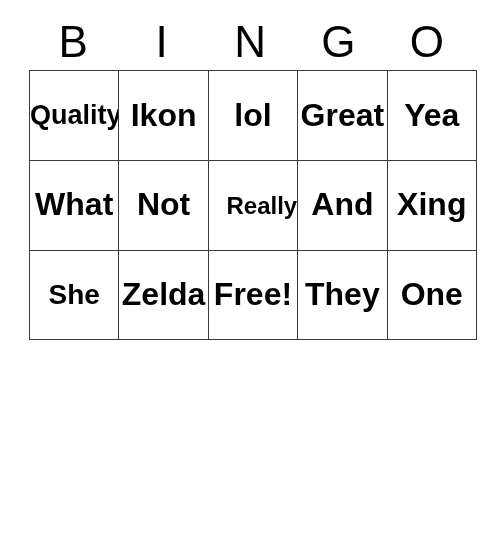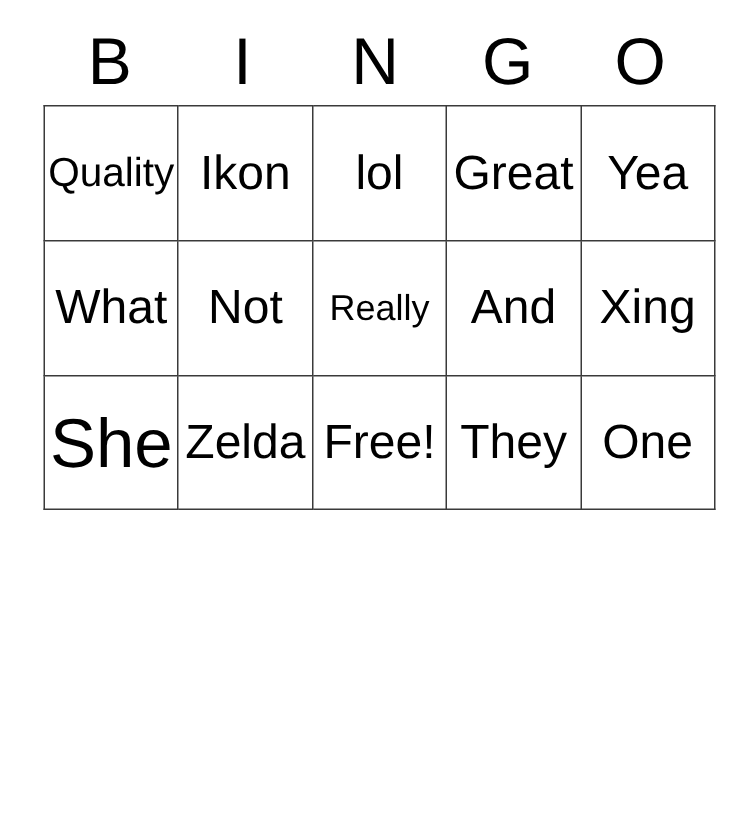--- a/index.html
+++ b/index.html
@@ -58,29 +58,29 @@
     padding: 0;
     overflow: hidden;
     background: #ffffff;
   }
   .cell-text {
     display: block;
     width: 100%;
     line-height: 1.05;
     white-space: nowrap;
     color: #000000;
-    font-weight: 400;
+    font-weight: 700;
   }
 
   
-  .fs-xl   { font-size: 46px; }
+  .fs-xl   { font-size: 28px; }
   .fs-lg   { font-size: 32px; }
   .fs-md   { font-size: 32px; }
   .fs-sm   { font-size: 27px; }
-  .fs-xs   { font-size: 24px; }
+  .fs-xs   { font-size: 24px; text-align: right; }
   .fs-xxs  { font-size: 21px; }
 </style>
 </head>
 <body>
 
 <div id="bingo-card">
 
   <div id="bingo-header">
     <div class="header-letter">B</div>
     <div class="header-letter">I</div>

